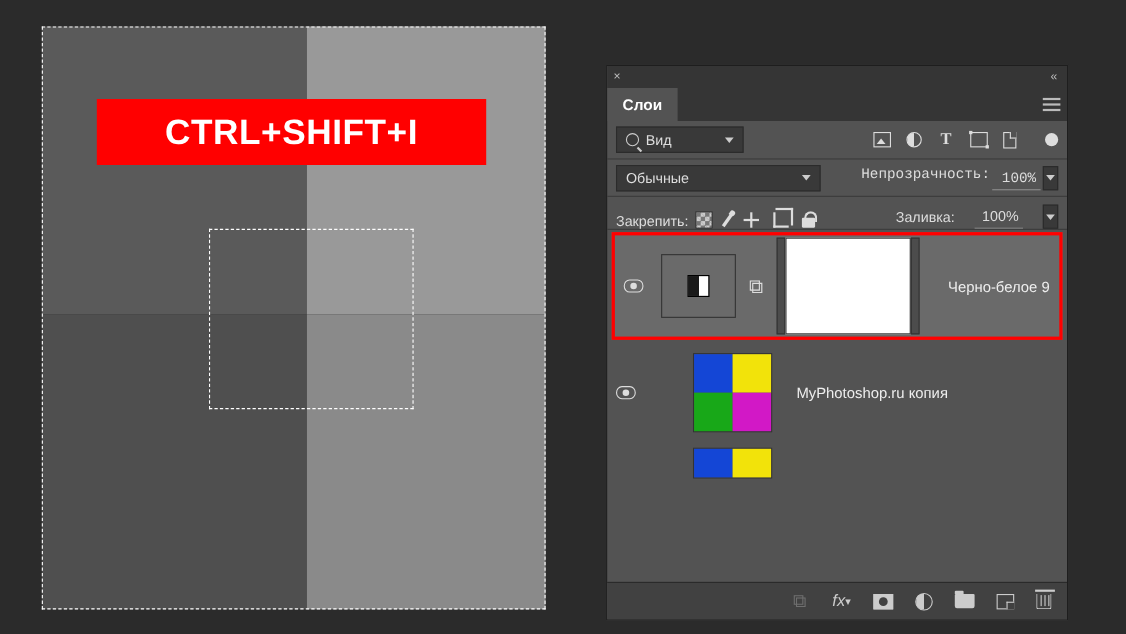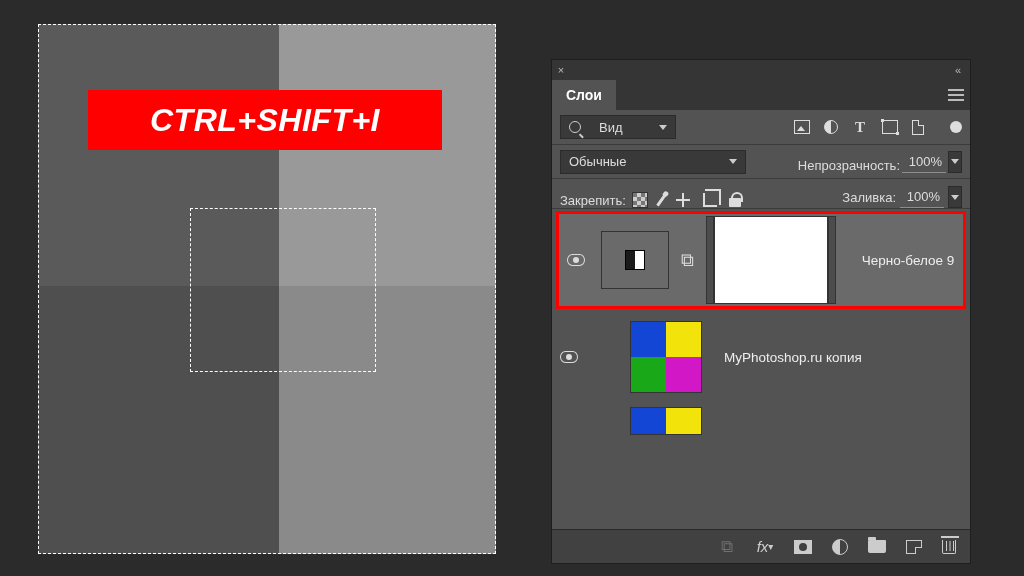--- a/index.html
+++ b/index.html
@@ -37,21 +37,20 @@
   
   .ants.outer { left:0; top:0; right:0; bottom:0; }
   .ants.inner { left:152px; top:184px; width:186px; height:164px; }
 
   .banner {
     position: absolute;
     left: 50px; top: 66px;
     width: 354px; height: 60px;
     background: #ff0000;
     color: #fff;
-    font-style: italic;
     font-weight: 800;
     font-size: 32px;
     display: flex; align-items: center; justify-content: center;
     letter-spacing: 0.5px;
     font-family: Arial, sans-serif;
   }
 
   
   .panel {
     position: absolute;
@@ -89,21 +88,21 @@
   .tab-menu { margin-left:auto; width:28px; display:flex; align-items:center; justify-content:center; }
   .tab-menu .lines { width:16px; height:2px; background:#bbb; box-shadow: 0 -5px 0 #bbb, 0 5px 0 #bbb; }
 
   .row { display:flex; align-items:center; padding: 0 8px; height: 34px; gap:6px; }
   .row.tight { height: 30px; align-items: flex-end; }
   .sep { border-top: 1px solid #3b3b3b; }
 
   .dropdown {
     background:#393939; border:1px solid #2b2b2b;
     height:24px; display:flex; align-items:center;
-    padding: 0 8px; gap:18px; color:#ddd;
+    padding: 0 8px; gap:6px; color:#ddd;
     font-size: 13px;
   }
   .dropdown .caret {
     margin-left:auto; width:0;height:0;
     border-left:4px solid transparent;
     border-right:4px solid transparent;
     border-top:5px solid #ccc;
   }
   .search-dd { width:116px; }
   .search-dd .mag {
@@ -269,39 +268,39 @@
       <div class="fi page"></div>
       <div class="dot"></div>
     </div>
   </div>
 
   <div class="row sep">
     <div class="dropdown blend-dd">
       <span>Обычные</span>
       <span class="caret"></span>
     </div>
-    <div style="margin-left:auto;display:flex;align-items:flex-end;gap:2px;">
+    <div style="margin-left:auto;display:flex;align-items:flex-start;gap:2px;font-family:Liberation Mono, monospace;">
       <span class="label-sm">Непрозрачность:</span>
       <span class="pct-field">100%</span>
       <span class="pct-caret">
           <span class="caret"></span>
         </span>
     </div>
   </div>
 
   <div class="row tight sep">
     <span class="label-sm">Закрепить:</span>
     <div class="lock-icons">
       <div class="li pix"></div>
       <div class="li brush"></div>
       <div class="li move"></div>
       <div class="li crop"></div>
       <div class="li lock"></div>
     </div>
-    <div style="margin-left:auto;display:flex;align-items:center;gap:4px;">
+    <div style="margin-left:auto;display:flex;align-items:center;gap:18px;">
       <span class="label-sm">Заливка:</span>
       <span class="pct-field">100%</span>
       <span class="pct-caret">
           <span class="caret"></span>
         </span>
     </div>
   </div>
 
   <div class="layer-list sep">
 

